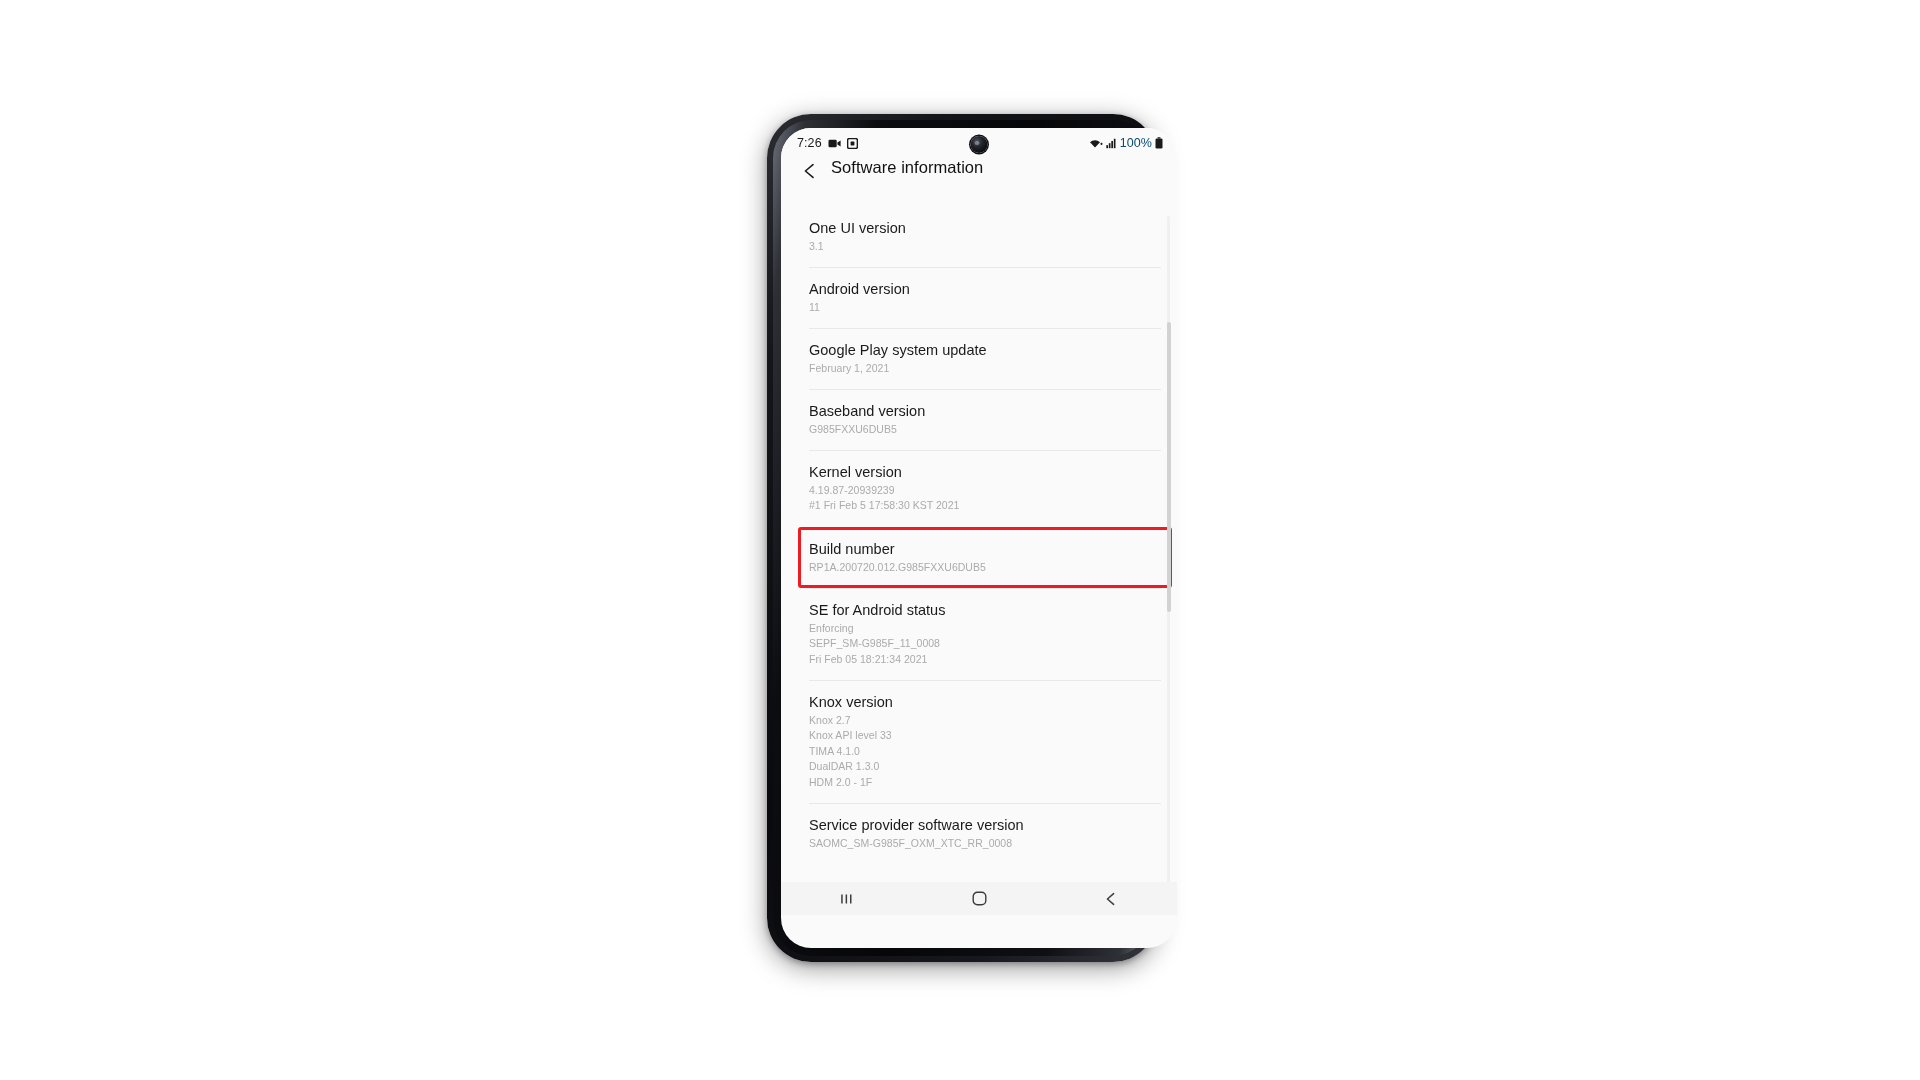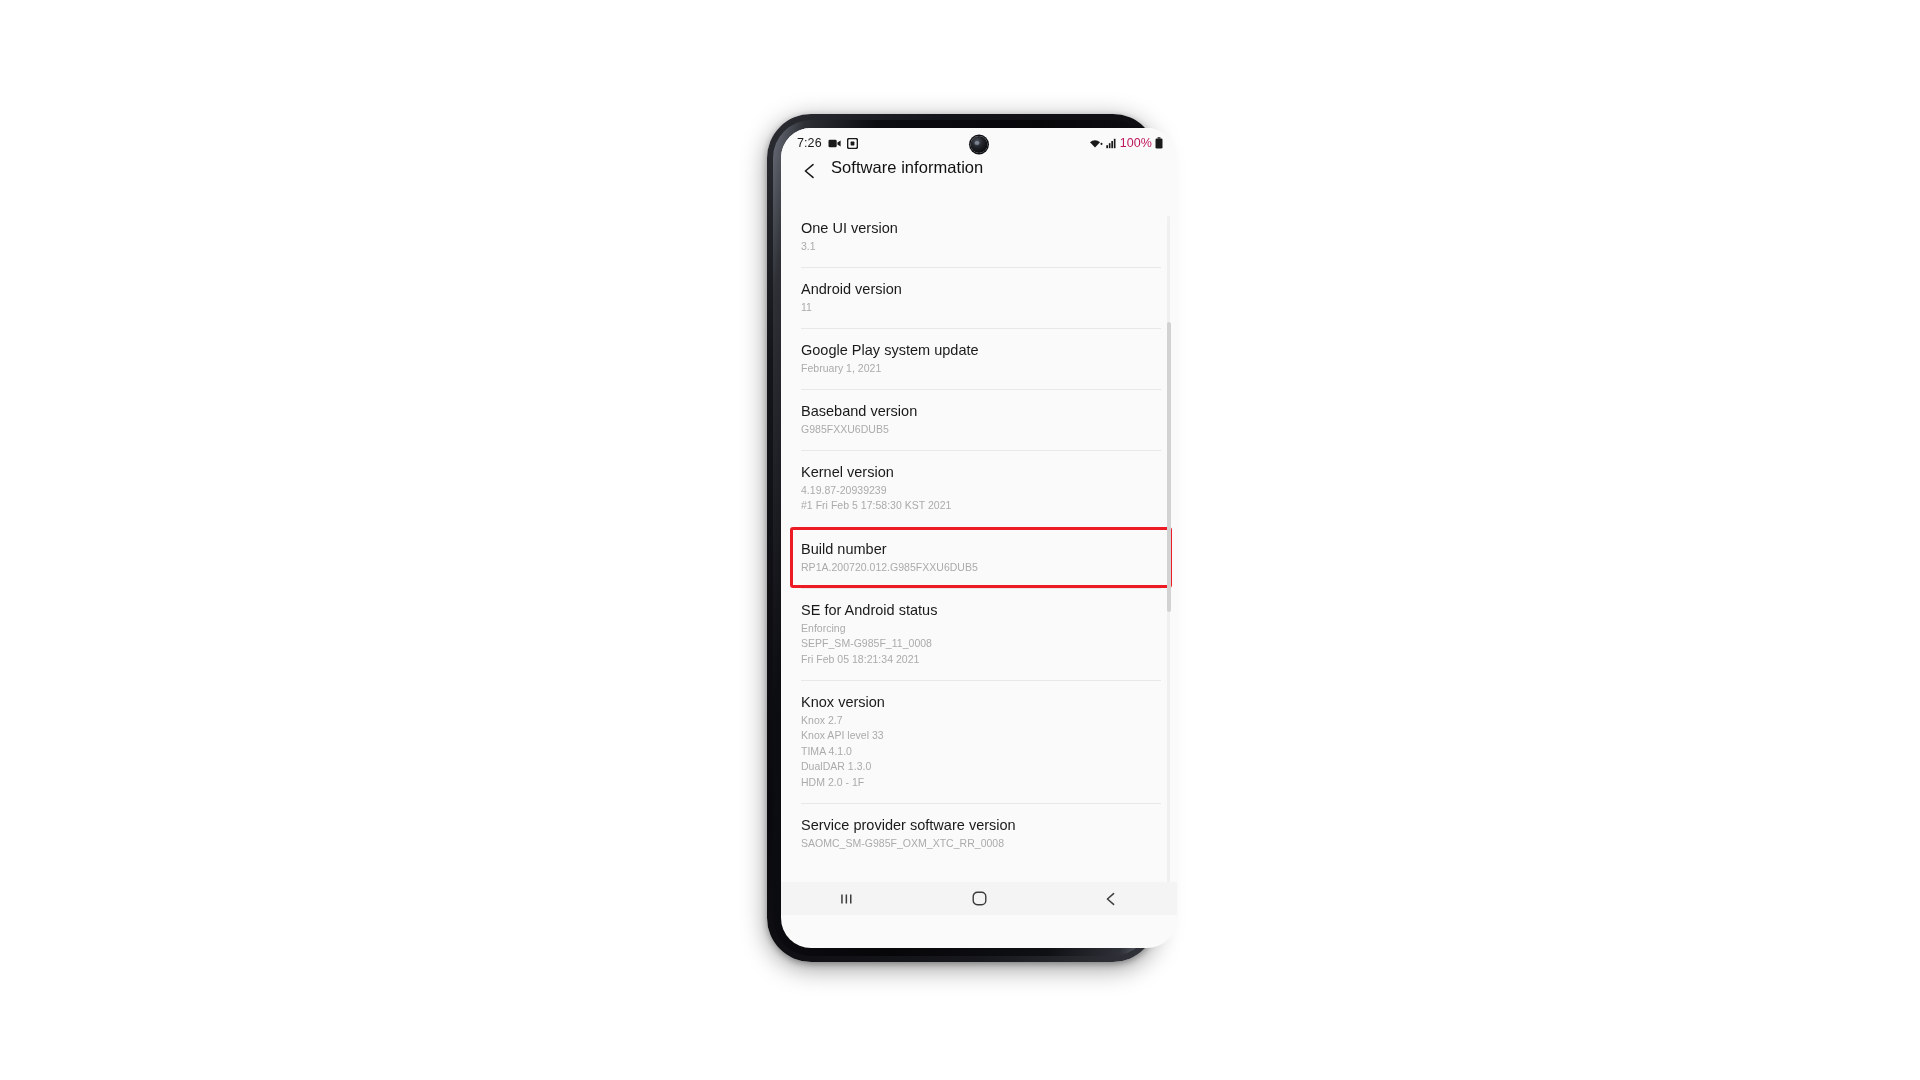--- a/index.html
+++ b/index.html
@@ -102,21 +102,21 @@
     line-height: 1;
   }
   #status-right {
     margin-left: auto;
     display: flex;
     align-items: center;
     gap: 3px;
   }
   #battery-percent {
     font-size: 12.5px;
-    color: #be185d;
+    color: #0c4a6e;
     line-height: 1;
     letter-spacing: 0.1px;
   }
   .sb-icon { display: block; }
 
   
   #app-bar {
     height: 48px;
     background: #fafafa;
     display: flex;
@@ -144,21 +144,21 @@
     position: relative;
     height: 709px;
     background: #fafafa;
     border-top-left-radius: 26px;
     border-top-right-radius: 26px;
     overflow: hidden;
   }
   #settings-list {
     position: absolute;
     inset: 0;
-    padding: 0 0 0 4px;
+    padding: 0 0 0 12px;
     background: #fafafa;
   }
   .list-item {
     position: relative;
     padding: 13px 24px 13px 16px;
     box-sizing: border-box;
     background: transparent;
   }
   .list-item + .list-item::before {
     content: "";

